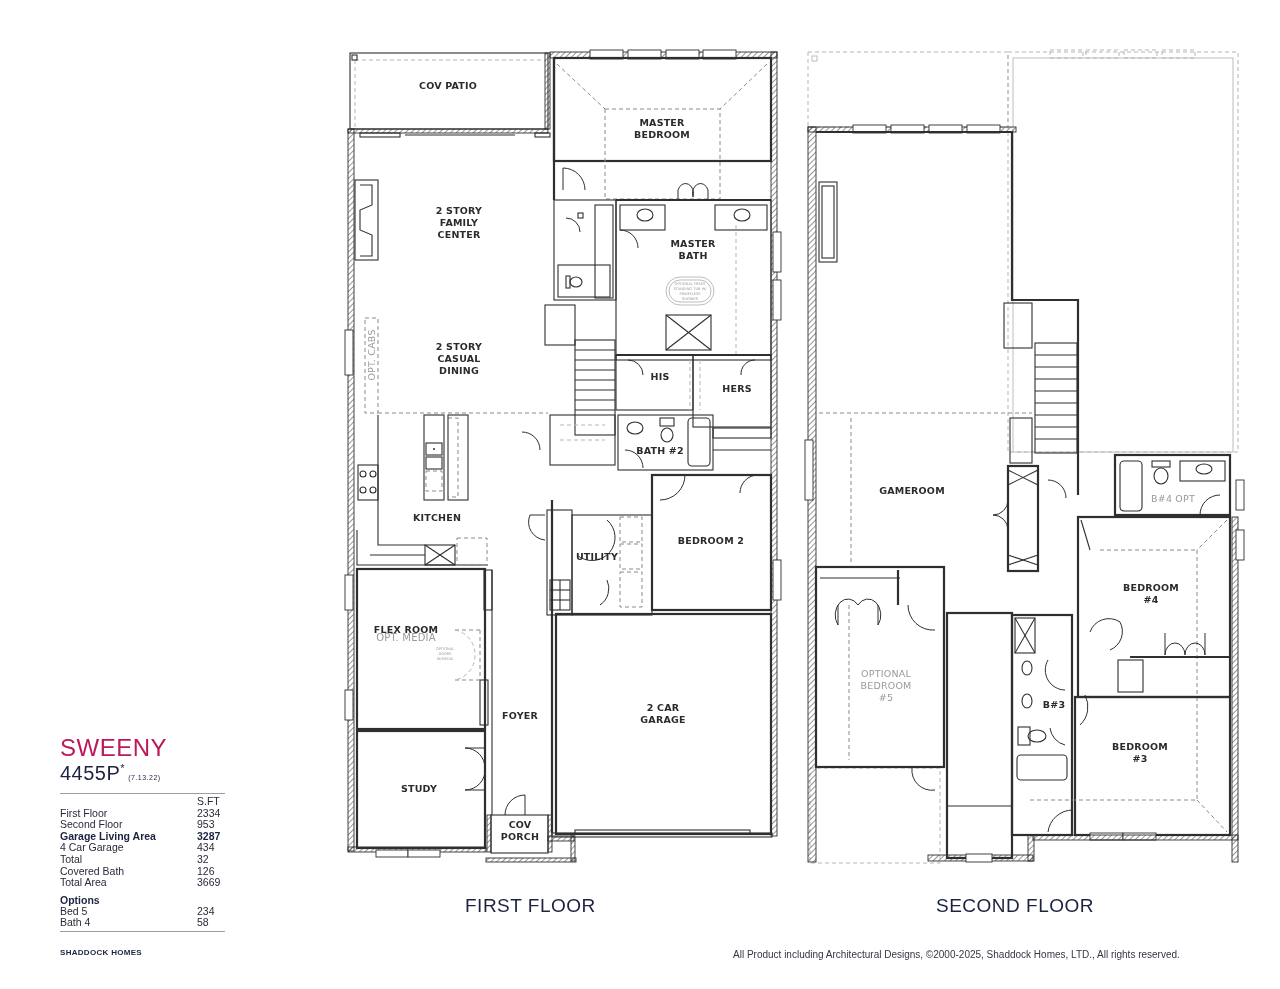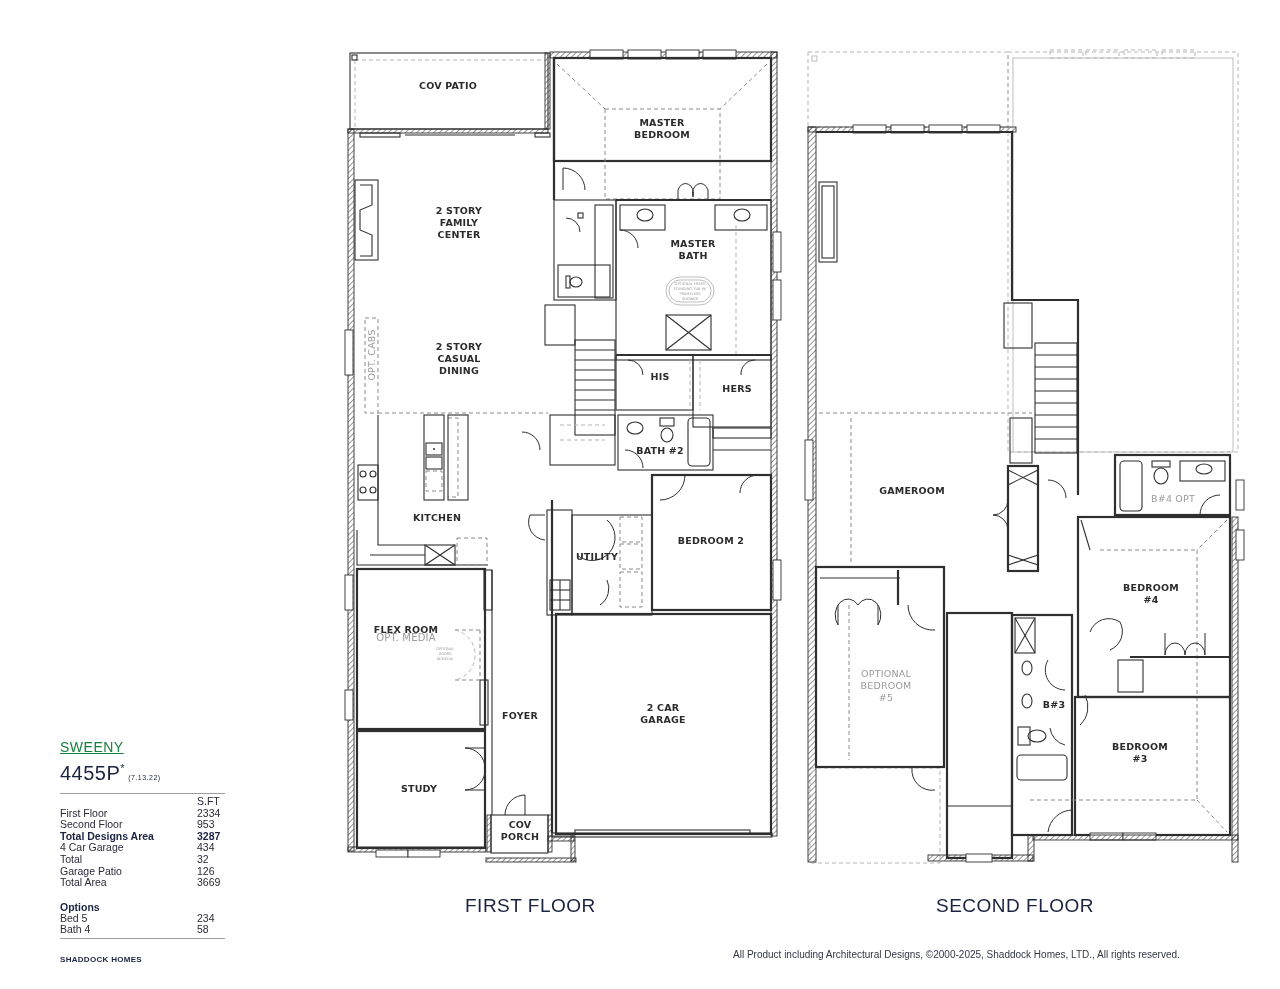--- a/index.html
+++ b/index.html
@@ -11,31 +11,31 @@
   .wall { fill: none; stroke: #2f2f2f; stroke-width: 2.2; }
   .thin { fill: none; stroke: #2f2f2f; stroke-width: 1.1; }
   .dash { fill: none; stroke: #8a8a8a; stroke-width: 1; stroke-dasharray: 4 3; }
   .lightdash { fill: none; stroke: #b5b5b5; stroke-width: 1; stroke-dasharray: 4 3; }
   .light { fill: none; stroke: #bdbdbd; stroke-width: 1; }
   .hatch { fill: url(#hatch); stroke: #2f2f2f; stroke-width: 0.9; }
   .window { fill: #ffffff; stroke: #2f2f2f; stroke-width: 0.9; }
   .door { fill: none; stroke: #2f2f2f; stroke-width: 1; }
   .floor-title { position: absolute; top: 895px; font-family: "Liberation Sans", sans-serif; font-size: 19px; color: #1c2340; letter-spacing: 0.5px; }
   .info-panel { position: absolute; left: 60px; top: 737px; width: 165px; }
-  .plan-name { font-family: "Liberation Sans", sans-serif; font-size: 14px; line-height: 21px; color: #15803d; letter-spacing: 0.5px; text-decoration: underline; }
+  .plan-name { font-family: "Liberation Sans", sans-serif; font-size: 24px; line-height: 21px; color: #be185d; letter-spacing: 0.5px; }
   .plan-code { font-family: "Liberation Sans", sans-serif; font-size: 20px; line-height: 21px; color: #1c2340; letter-spacing: 0.5px; }
   .plan-code sup { font-size: 11px; vertical-align: 8px; }
   .plan-date { font-size: 7px; color: #1c2340; margin-left: 3px; }
   .rule { border-top: 1px solid #9a9ca8; margin: 5px 0 2px 0; }
   .rule.bottom { margin: 2px 0 2px 0; }
   .sq-table { width: 100%; border-collapse: collapse; font-size: 10.5px; line-height: 11.6px; color: #2a2a3a; }
   .sq-table td { padding: 0; }
   .sq-table td.val { width: 28px; text-align: left; margin-left: 26px; }
   .sq-table tr.bold td { font-weight: bold; color: #1c2340; }
-  .options-title { font-weight: bold; font-size: 10.5px; margin-top: 12px; line-height: 12px; color: #1c2340; }
+  .options-title { font-weight: bold; font-size: 10.5px; margin-top: 5px; line-height: 12px; color: #1c2340; }
   .builder { font-size: 8px; font-weight: bold; letter-spacing: 0.3px; color: #1c2340; margin-top: 16px; }
   .copyright { position: absolute; left: 733px; top: 949px; font-size: 10px; color: #333744; }
 </style>
 </head>
 <body>
 
 <svg class="plans" width="1280" height="989" viewBox="0 0 1280 989" xmlns="http://www.w3.org/2000/svg">
   <defs>
     <pattern id="hatch" width="4" height="4" patternUnits="userSpaceOnUse" patternTransform="rotate(45)">
       <line x1="0" y1="0" x2="0" y2="4" stroke="#2f2f2f" stroke-width="1"></line>
@@ -430,33 +430,33 @@
         </tr>
     <tr>
           <td>First Floor</td>
           <td class="val">2334</td>
         </tr>
     <tr>
           <td>Second Floor</td>
           <td class="val">953</td>
         </tr>
     <tr class="bold">
-          <td>Total Designs Area</td>
+          <td>Garage Living Area</td>
           <td class="val">3287</td>
         </tr>
     <tr>
           <td>4 Car Garage</td>
           <td class="val">434</td>
         </tr>
     <tr>
           <td>Total</td>
           <td class="val">32</td>
         </tr>
     <tr>
-          <td>Garage Patio</td>
+          <td>Covered Bath</td>
           <td class="val">126</td>
         </tr>
     <tr>
           <td>Total Area</td>
           <td class="val">3669</td>
         </tr>
   </tbody>
     </table>
   <div class="options-title">Options</div>
   <table class="sq-table">

